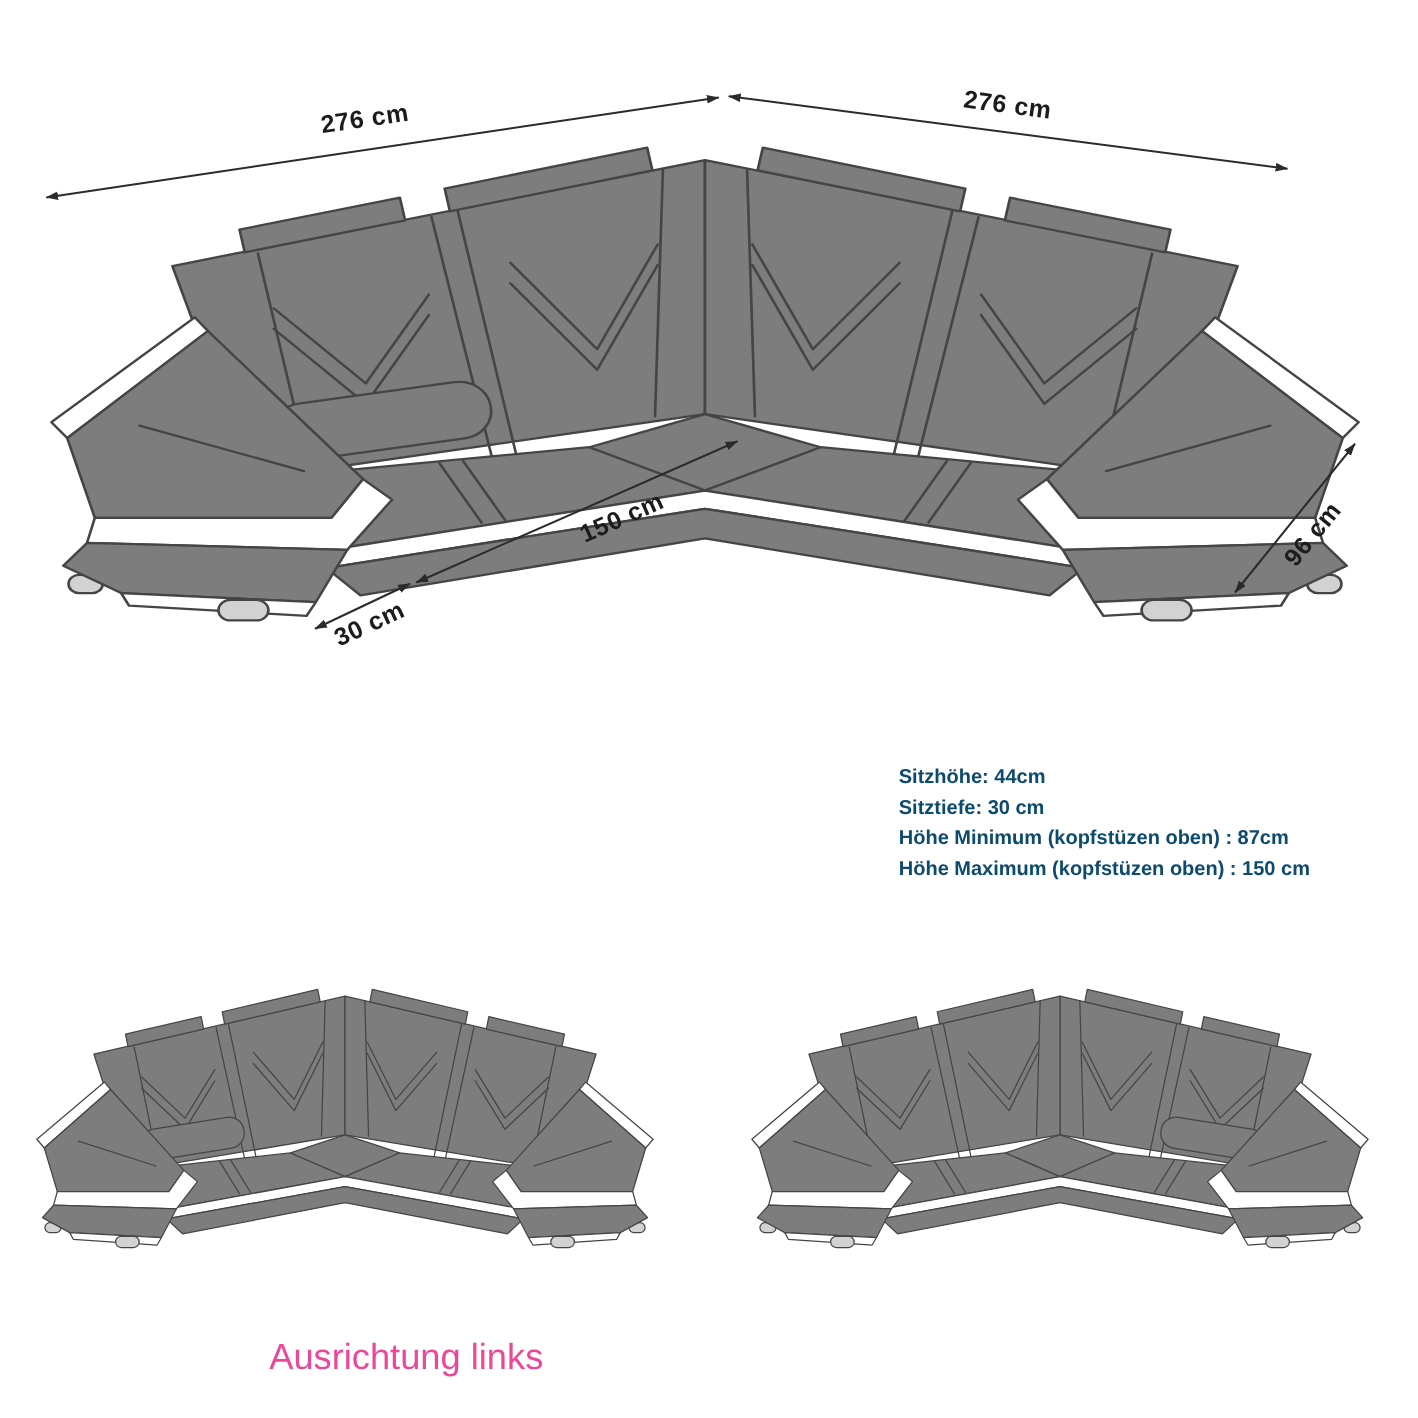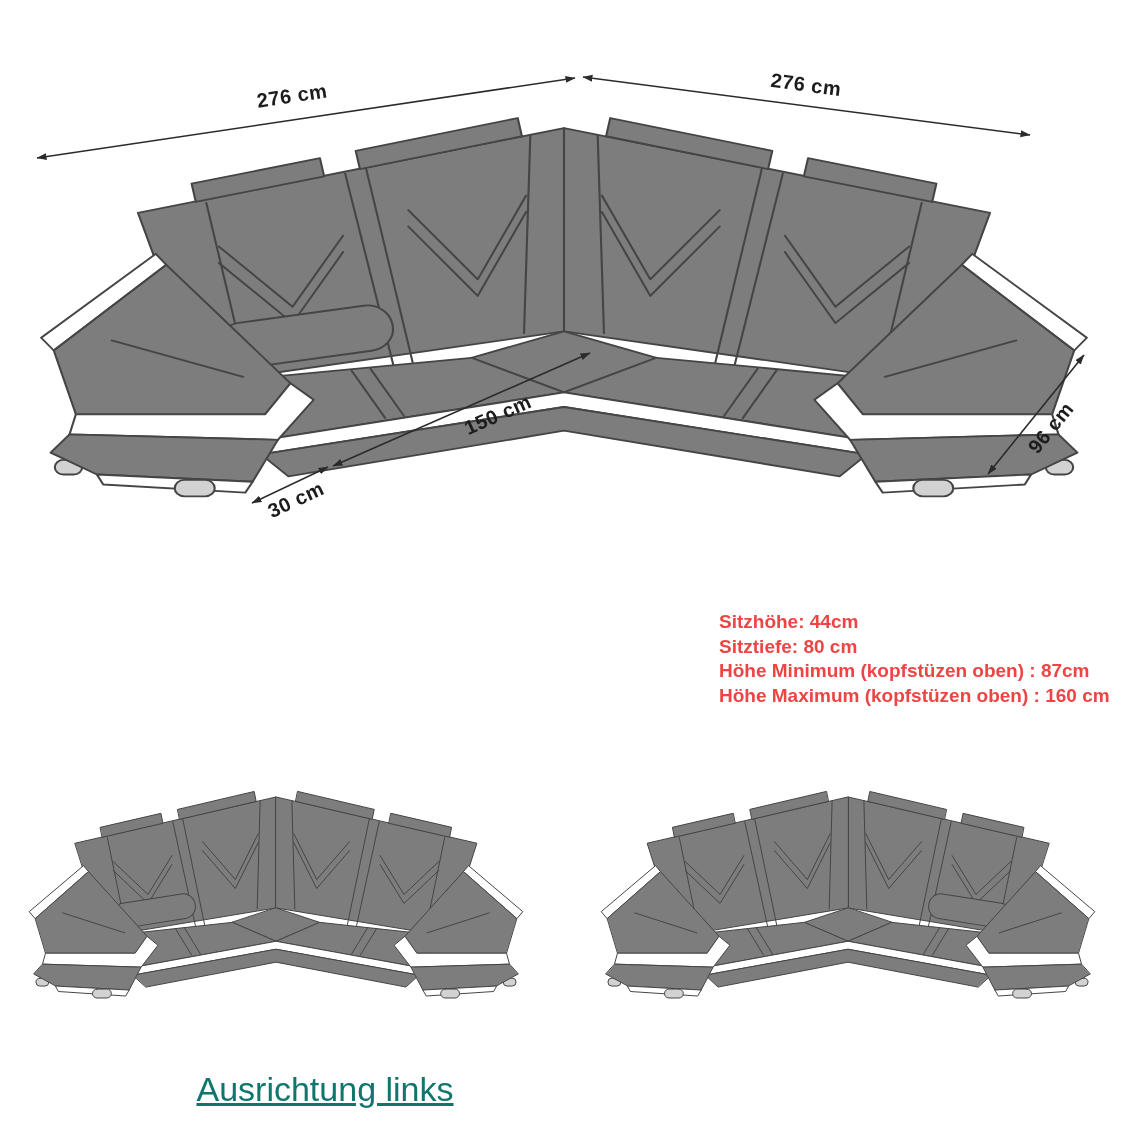--- a/index.html
+++ b/index.html
@@ -29,28 +29,28 @@
   .dims line{stroke:var(--line-color);stroke-width:1.6;}
 
   .dim-label{
     position:absolute;
     font-size:20px;font-weight:600;letter-spacing:.5px;
     white-space:nowrap;color:var(--text-color);
   }
 
   .spec-block{
     position:absolute;left:719px;top:610px;
-    font-size:19px;font-weight:600;line-height:24.5px;
-    color:#ef4444;white-space:nowrap;
+    font-size:16px;font-weight:600;line-height:24.5px;
+    color:#0c4a6e;white-space:nowrap;
   }
 
   .caption{
     position:absolute;top:1070px;
-    font-size:34px;font-weight:400;color:#0f766e;
-    white-space:nowrap;transform:translateX(-50%);text-decoration:underline;
+    font-size:29px;font-weight:400;color:#ec4899;
+    white-space:nowrap;transform:translateX(-50%);
   }
   .caption-links{left:325px;}
   .caption-rechts{left:812px;}
 </style>
 </head>
 <body>
 
 <div class="canvas">
 
   <svg width="0" height="0" style="position:absolute" aria-hidden="true">
@@ -128,20 +128,20 @@
   </svg>
 
   <div class="dim-label" style="left:292px;top:96px;transform:translate(-50%,-50%) rotate(-8.5deg);">276 cm</div>
   <div class="dim-label" style="left:806px;top:85px;transform:translate(-50%,-50%) rotate(7.5deg);">276 cm</div>
   <div class="dim-label" style="left:498px;top:415px;transform:translate(-50%,-50%) rotate(-24deg);">150 cm</div>
   <div class="dim-label" style="left:296px;top:500px;transform:translate(-50%,-50%) rotate(-25deg);">30 cm</div>
   <div class="dim-label" style="left:1051px;top:428px;transform:translate(-50%,-50%) rotate(-51deg);">96 cm</div>
 
   <div class="spec-block">
     <div>Sitzhöhe: 44cm</div>
-    <div>Sitztiefe: 80 cm</div>
+    <div>Sitztiefe: 30 cm</div>
     <div>Höhe Minimum (kopfstüzen oben) : 87cm</div>
-    <div>Höhe Maximum (kopfstüzen oben) : 160 cm</div>
+    <div>Höhe Maximum (kopfstüzen oben) : 150 cm</div>
   </div>
 
   <div class="caption caption-links">Ausrichtung links</div>
 
 </div>
 
 </body></html>

